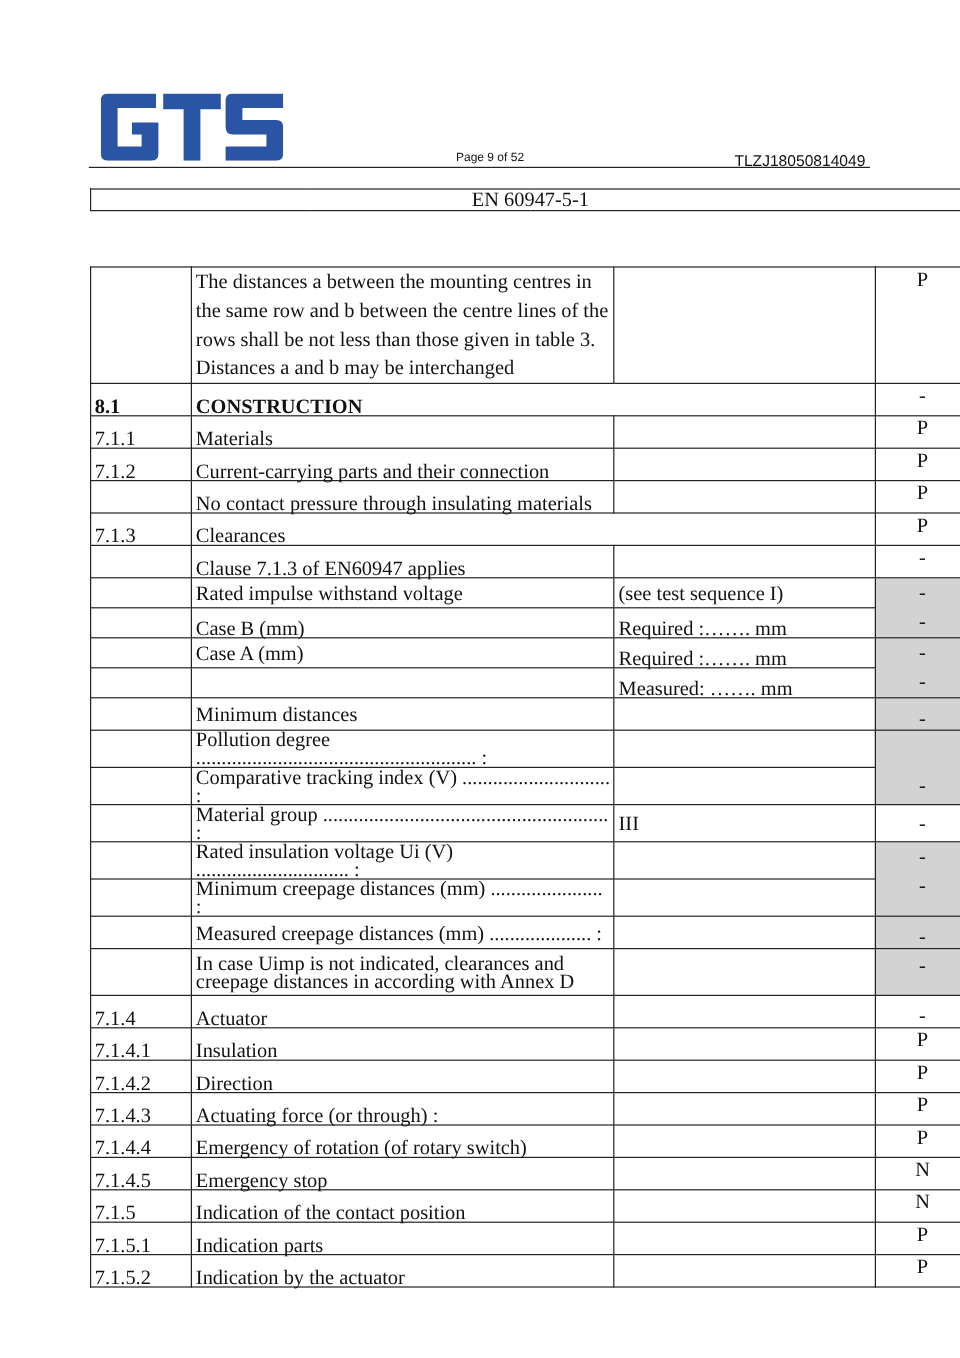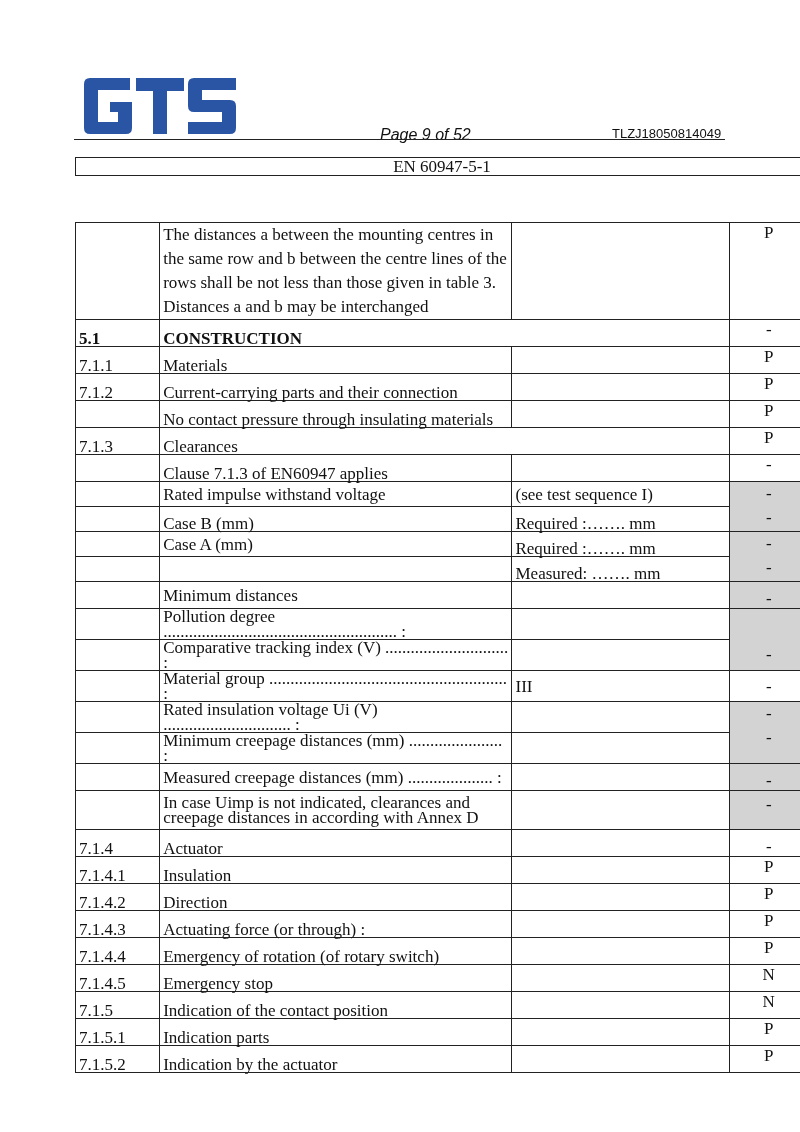--- a/index.html
+++ b/index.html
@@ -1,19 +1,19 @@
 <!DOCTYPE html>
 <html><head>
 <meta charset="utf-8">
 <style>
   html,body{margin:0;padding:0;background:#fff;}
   body{width:800px;height:1132px;position:relative;font-family:"Liberation Sans",sans-serif;color:#111;}
   .logo{position:absolute;left:84px;top:78px;width:152px;height:56px;}
   .hdr-line{position:absolute;left:74px;top:139px;width:651px;height:0;border-top:1.5px solid #222;}
-  .page-no{position:absolute;left:380px;top:126px;font-size:16px;font-style:italic;}
+  .page-no{position:absolute;left:380px;top:126px;font-size:10px;}
   .report-no{position:absolute;left:591px;top:126px;font-size:13px;margin-left:21px;}
   table{border-collapse:collapse;position:absolute;left:75px;width:734px;table-layout:fixed;font-size:17px;font-family:Liberation Serif, serif;}
   td{border:1px solid #222;padding:0 3px;vertical-align:bottom;height:24px;line-height:15px;}
   #head-table{top:157px;}
   #head-table td{height:16px;line-height:15px;padding:0 3px 1px 3px;}
   #head-table .std{text-align:center;}
   #head-table .verd{text-align:center;}
   #main-table{top:222px;}
   .clause{width:71px;}
   .req{width:297px;}
@@ -58,21 +58,21 @@
       <col class="ver">
     </colgroup>
   <tbody>
       <tr class="big">
     <td style="height:96px"></td>
     <td class="req">The distances a between the mounting centres in the same row and b between the centre lines of the rows shall be not less than those given in table 3. Distances a and b may be interchanged</td>
     <td></td>
     <td class="ver">P</td>
   </tr>
   <tr>
-    <td class="bold">5.1</td>
+    <td class="bold">8.1</td>
     <td colspan="2" class="bold">CONSTRUCTION</td>
     <td class="ver">-</td>
   </tr>
   <tr>
     <td>7.1.1</td>
     <td>Materials</td>
     <td></td>
     <td class="ver">P</td>
   </tr>
   <tr>

